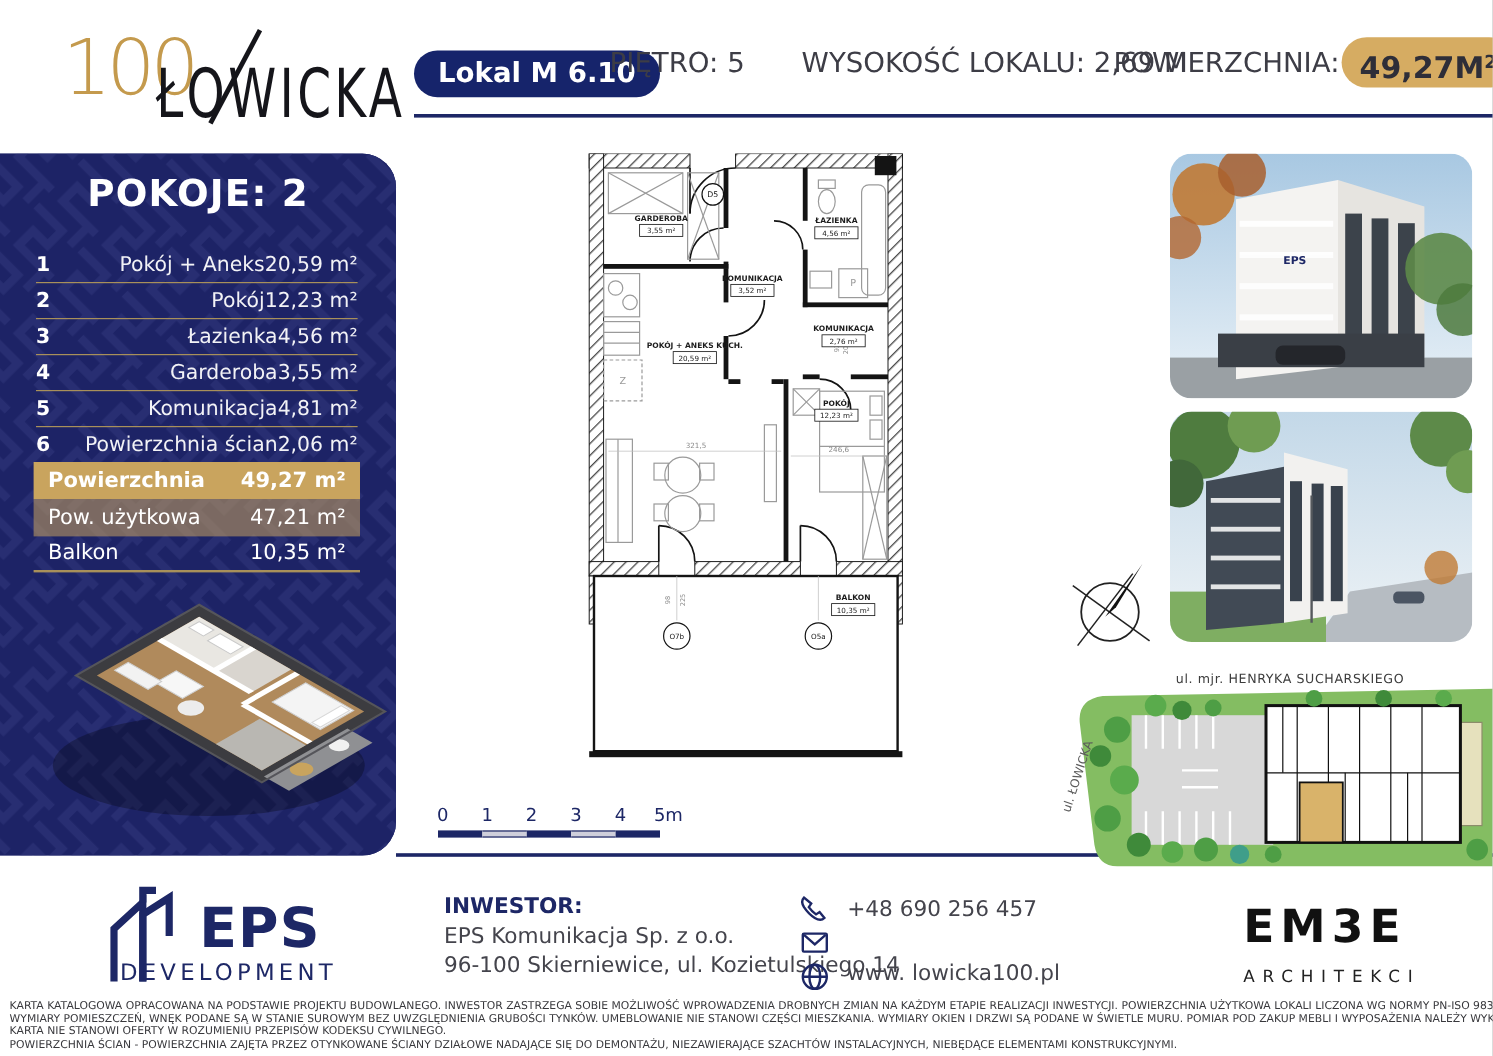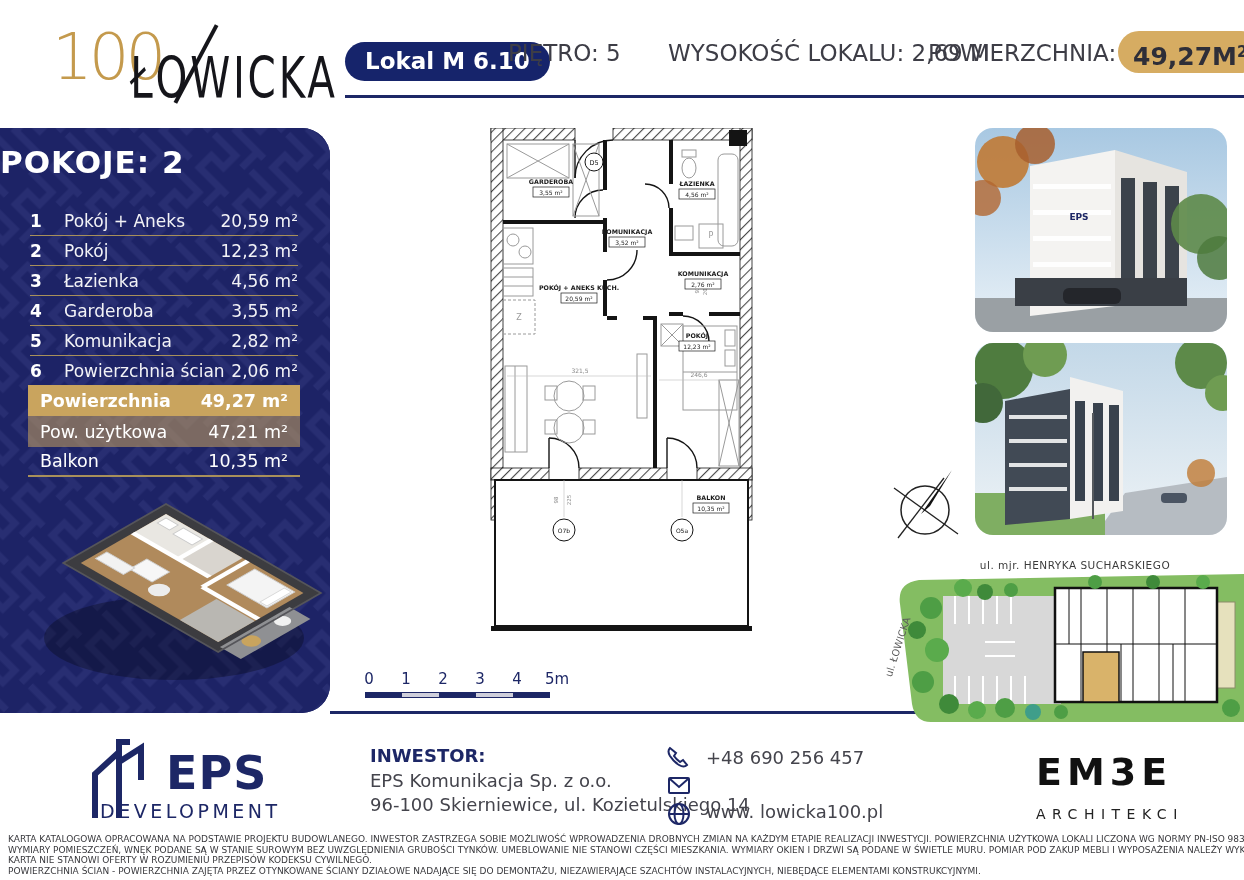--- a/index.html
+++ b/index.html
@@ -16,26 +16,26 @@
   .hm-floor { left:508px; }
   .hm-height { left:668px; }
   .hm-arealabel { left:928px; }
   .area-badge { position:absolute; left:1118px; top:31px; height:42px; line-height:42px; padding:0 15px; background:#d6ac62; border-radius:21px; color:#2e2e38; font-size:25px; font-weight:bold; }
   .area-badge sup { font-size:15px; vertical-align:8px; }
   .header-rule { position:absolute; left:345px; top:95px; width:899px; height:3px; background:#1d2766; }
 
   
   .sidebar { position:absolute; left:0; top:128px; width:330px; height:585px; background:#1d2366; border-radius:0 28px 28px 0; }
   .sidebar .maze { position:absolute; left:0; top:0; border-radius:0 28px 28px 0; }
-  .sb-title { position:absolute; left:0; top:16px; width:100%; color:#fff; font-size:31px; font-weight:bold; letter-spacing:1px; }
+  .sb-title { position:absolute; left:0; top:16px; width:100%; text-align:center; color:#fff; font-size:31px; font-weight:bold; letter-spacing:1px; }
   .sb-rows { position:absolute; left:30px; top:78px; width:268px; }
   .sb-row { display:flex; align-items:center; height:30px; border-bottom:1px solid #a8905a; color:#f2f2f6; font-size:17px; }
   .sb-row:last-child { border-bottom:none; }
   .sb-no { width:34px; font-weight:bold; color:#fff; }
-  .sb-nm { flex:1; }
+  .sb-nm { flex:1;text-align:right; }
   .sb-ar { text-align:right; }
   .sb-summary { position:absolute; left:28px; top:257px; width:272px; font-size:17.5px; color:#fff; }
   .sum-row { display:flex; justify-content:space-between; align-items:center; height:31px; padding:0 12px;gap:19px; }
   .sum-a { background:#c9a45e; font-weight:bold; }
   .sum-b { background:rgba(201,164,94,0.55); }
   .sum-c { border-bottom:2px solid #a8905a; height:30px; }
   .iso-wrap { position:absolute; left:8px; top:352px; width:316px; height:238px; }
 
   
   .plan { position:absolute; left:485px; top:128px; }
@@ -123,21 +123,21 @@
           <span class="sb-ar">4,56 m²</span>
         </div>
       <div class="sb-row">
           <span class="sb-no">4</span>
           <span class="sb-nm">Garderoba</span>
           <span class="sb-ar">3,55 m²</span>
         </div>
       <div class="sb-row">
           <span class="sb-no">5</span>
           <span class="sb-nm">Komunikacja</span>
-          <span class="sb-ar">2,82 m²</span>
+          <span class="sb-ar">4,81 m²</span>
         </div>
       <div class="sb-row">
           <span class="sb-no">6</span>
           <span class="sb-nm">Powierzchnia ścian</span>
           <span class="sb-ar">2,06 m²</span>
         </div>
     </div>
     <div class="sb-summary">
       <div class="sum-row sum-a">
           <span>Powierzchnia</span>

